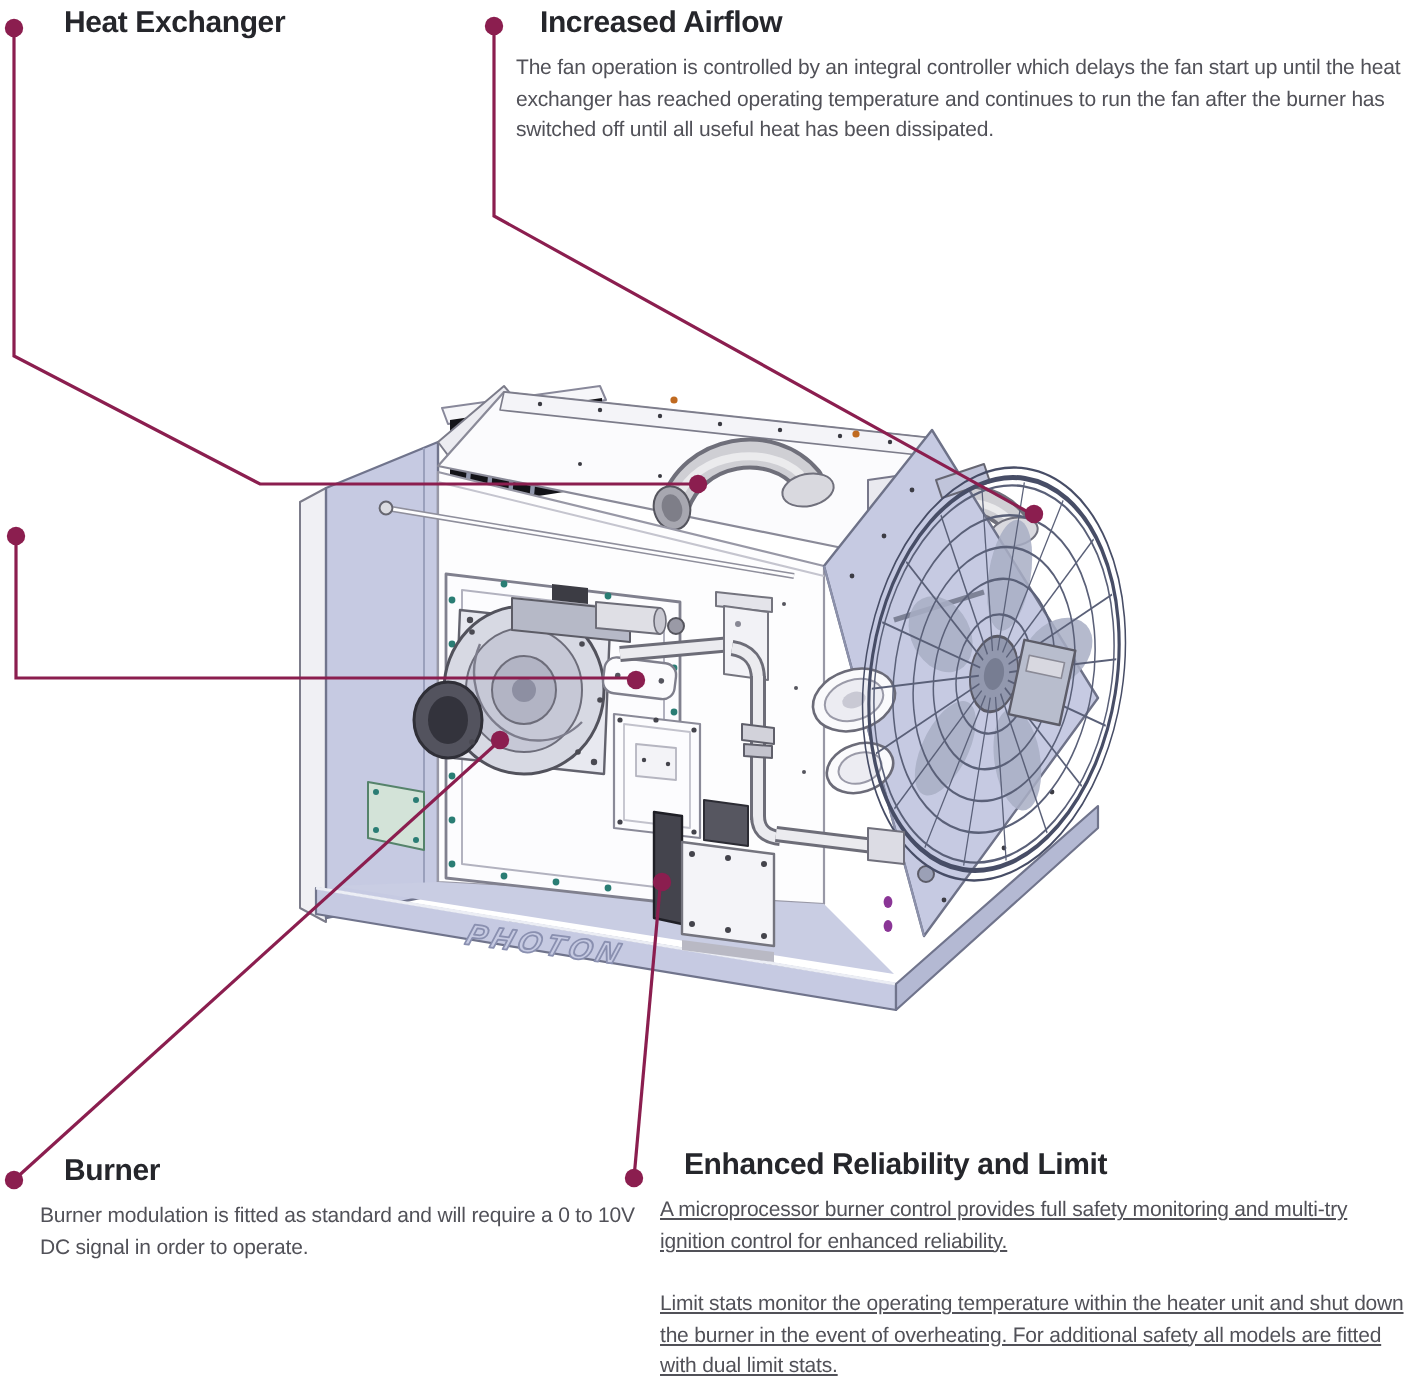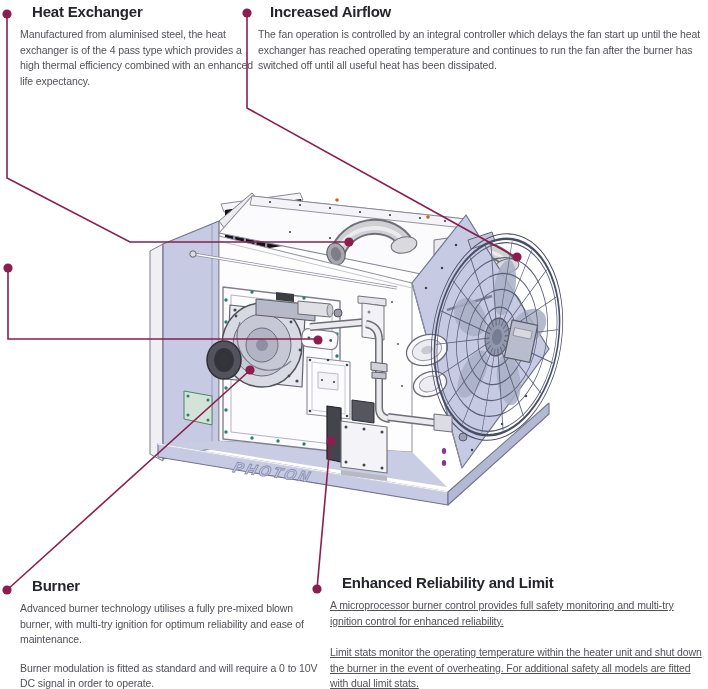--- a/index.html
+++ b/index.html
@@ -335,32 +335,30 @@
       <circle cx="349" cy="242" r="4.6"></circle>
       <circle cx="517" cy="257" r="4.6"></circle>
       <circle cx="318" cy="340" r="4.6"></circle>
       <circle cx="250" cy="370" r="4.6"></circle>
       <circle cx="331" cy="441" r="4.6"></circle>
     </g>
   </svg>
 
   <section class="callout" style="left:20px;top:3px;width:238px;">
     <h3>Heat Exchanger</h3>
-    <p>Manufactured from aluminised steel, the heat exchanger is of the 4 pass type which provides a high thermal efficiency combined with an enhanced life expectancy.</p>
   </section>
 
   <section class="callout" style="left:258px;top:3px;width:446px;">
     <h3>Increased Airflow</h3>
     <p>The fan operation is controlled by an integral controller which delays the fan start up until the heat exchanger has reached operating temperature and continues to run the fan after the burner has switched off until all useful heat has been dissipated.</p>
   </section>
 
 
   <section class="callout" style="left:20px;top:577px;width:298px;">
     <h3>Burner</h3>
-    <p>Advanced burner technology utilises a fully pre-mixed blown burner, with multi-try ignition for optimum reliability and ease of maintenance.</p>
     <p>Burner modulation is fitted as standard and will require a 0 to 10V DC signal in order to operate.</p>
   </section>
 
   <section class="callout ers" style="left:330px;top:574px;width:374px;">
     <h3>Enhanced Reliability and Limit</h3>
     <p>A microprocessor burner control provides full safety monitoring and multi-try ignition control for enhanced reliability.</p>
     <p>Limit stats monitor the operating temperature within the heater unit and shut down the burner in the event of overheating. For additional safety all models are fitted with dual limit stats.</p>
   </section>
 
 </div>

